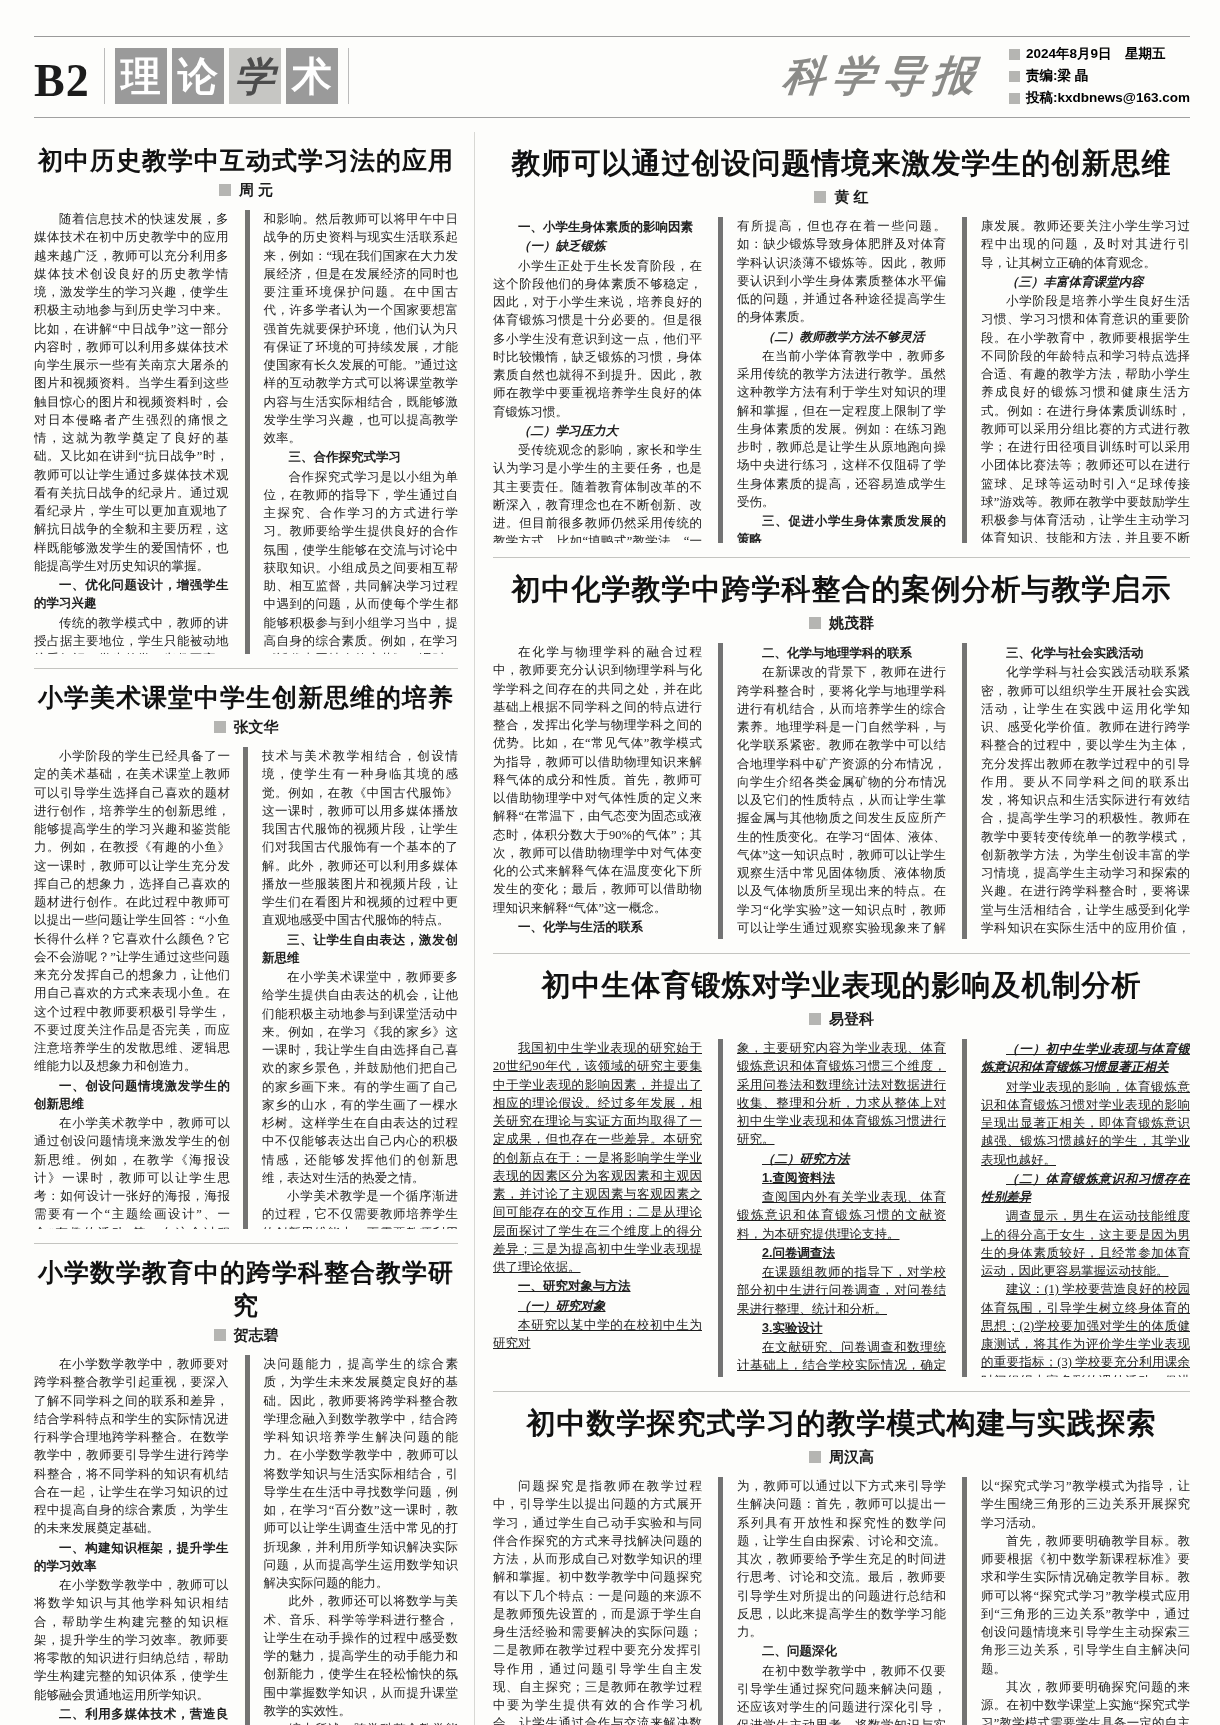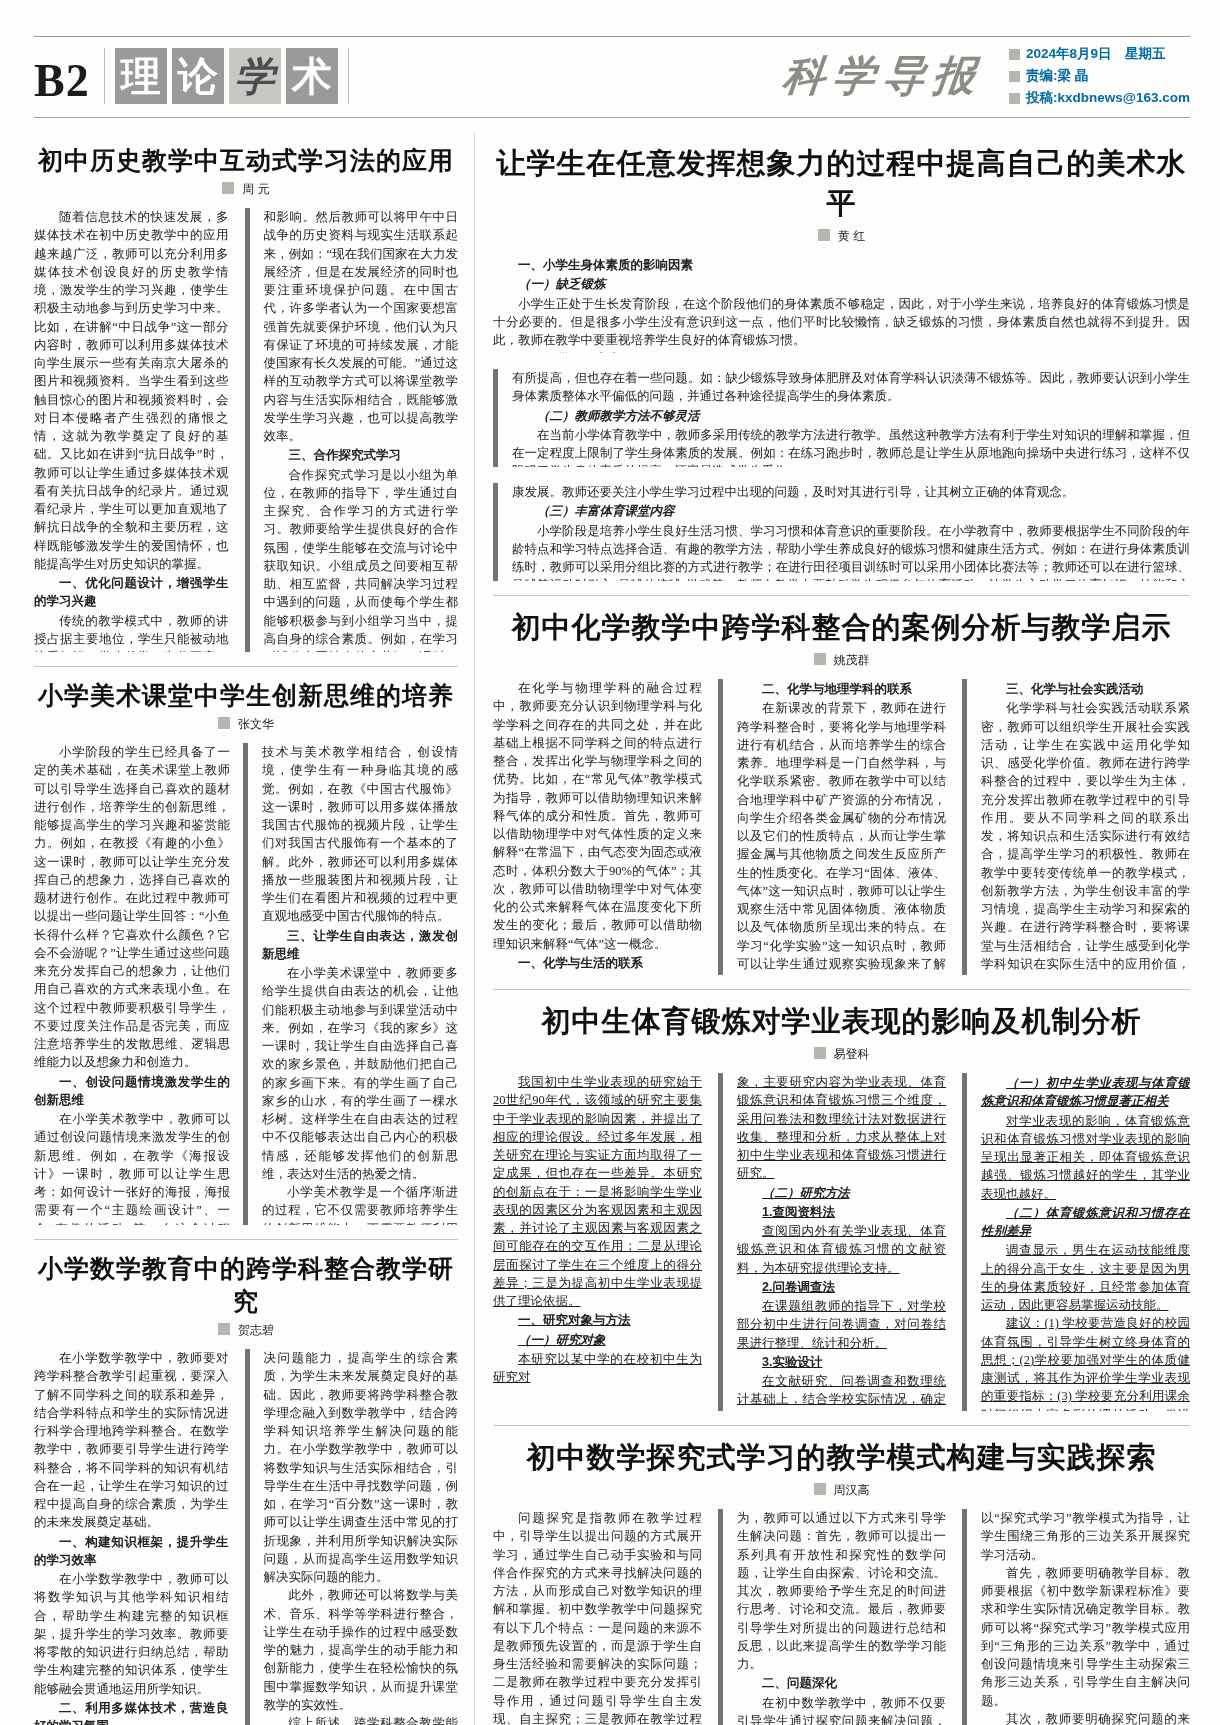--- a/index.html
+++ b/index.html
@@ -11,46 +11,46 @@
   .hleft{display:flex;align-items:flex-end;gap:14px;}
   .edition{font-family:"Liberation Serif",serif;font-weight:700;font-size:46px;line-height:1;letter-spacing:1px;}
   .seclogo{display:flex;gap:5px;border-left:1px solid #bbb;border-right:1px solid #bbb;padding:0 10px;}
   .secbox{width:52px;height:56px;background:#9a9a9a;color:#fff;font-family:"Liberation Sans",sans-serif;
           font-weight:700;font-size:40px;display:flex;align-items:center;justify-content:center;}
   .secbox.alt{background:#c6c6c3;color:#4c4c4c;font-family:"DejaVu Serif",serif;font-style:italic;}
   .hright{display:flex;align-items:center;gap:26px;}
   .masthead-name{font-family:"DejaVu Serif",serif;font-style:italic;font-weight:700;font-size:42px;
                  color:#8b8b88;letter-spacing:8px;transform:skewX(-6deg);}
   .hinfo{display:flex;flex-direction:column;gap:4px;font-family:"Liberation Sans",sans-serif;
-         font-size:13.5px;font-weight:700;color:#0369a1;}
+         font-size:13.5px;font-weight:700;color:#000000;}
   .hinfo .row{display:flex;align-items:center;gap:6px;}
   .sqicon{display:inline-block;width:11px;height:11px;background:#b5b5b2;}
   .headrule{border-top:1px solid #a0a0a0;margin:0 0 14px 0;}
   
   .grid{display:flex;gap:0;}
   .leftcol{width:424px;flex:0 0 424px;padding-right:16px;}
   .rightcol{flex:1;border-left:1px solid #d8d8d4;padding-left:18px;}
   .article{padding:6px 0 10px 0;}
   .article + .article{border-top:1px solid #c4c4c0;margin-top:4px;}
   .title{margin:6px 0 4px 0;text-align:center;font-family:"Liberation Sans",sans-serif;font-weight:700;color:#111;}
   .leftcol .title{font-size:25px;letter-spacing:1px;}
   .rightcol .title{font-size:29px;letter-spacing:1px;}
-  .byline{text-align:center;font-size:12px;font-weight:400;margin:4px 0 10px 0;font-family:"Liberation Sans",sans-serif;}
+  .byline{text-align:center;font-size:15px;font-weight:700;margin:4px 0 10px 0;font-family:"Liberation Sans",sans-serif;}
   .byline .sqicon{width:12px;height:12px;margin-right:8px;vertical-align:-1px;}
   .cols{display:flex;gap:16px;overflow:hidden;}
   .col{flex:1 1 0;overflow:hidden;text-align:justify;font-size:12.5px;line-height:1.46;color:#222;}
   .col + .col{border-left:5px solid #737373;padding-left:14px;}
   .blk-p{margin:0;text-indent:2em;}
   .blk-pc{margin:0;text-indent:0;}
   .blk-h2{margin:1px 0;text-indent:2em;font-weight:700;font-family:"Liberation Sans",sans-serif;}
   .blk-h3{margin:1px 0;text-indent:2em;font-weight:700;font-family:"DejaVu Serif",serif;font-style:italic;}
   .blk-num{margin:1px 0;text-indent:2em;font-weight:700;font-family:"Liberation Sans",sans-serif;}
   
   .art-a1 .cols{height:444px;} .art-a4 .cols{height:482px;gap:13px;} .art-a6 .cols{height:448px;}
-  .art-a2 .cols{height:326px;flex-direction:column;} .art-a3 .cols{height:296px;} .art-a5 .cols{height:338px;text-decoration:underline;} .art-a7 .cols{height:352px;}
+  .art-a2 .cols{height:326px;} .art-a3 .cols{height:296px;} .art-a5 .cols{height:338px;text-decoration:underline;} .art-a7 .cols{height:352px;}
 </style>
 </head>
 <body>
 
 <div class="page">
   <div class="toprule"></div>
 
   <div class="header">
     <div class="hleft">
       <div class="edition">B2</div>
@@ -130,21 +130,21 @@
               <p class="blk-pc">决问题能力，提高学生的综合素质，为学生未来发展奠定良好的基础。因此，教师要将跨学科整合教学理念融入到数学教学中，结合跨学科知识培养学生解决问题的能力。在小学数学教学中，教师可以将数学知识与生活实际相结合，引导学生在生活中寻找数学问题，例如，在学习“百分数”这一课时，教师可以让学生调查生活中常见的打折现象，并利用所学知识解决实际问题，从而提高学生运用数学知识解决实际问题的能力。</p>
               <p class="blk-p">此外，教师还可以将数学与美术、音乐、科学等学科进行整合，让学生在动手操作的过程中感受数学的魅力，提高学生的动手能力和创新能力，使学生在轻松愉快的氛围中掌握数学知识，从而提升课堂教学的实效性。</p>
               <p class="blk-p">综上所述，跨学科整合教学能够培养学生的创新意识和创新精神，促进学生全面发展。因此，小学数学教师要转变传统的教育观念，创新教育方法，应用先进的教学手段进行跨学科整合教学，这样才能提升小学数学教育的整体水平。</p>
             </div>
           </div>
       </section>
     </div>
 
     <div class="rightcol">
       <section class="article art-a2">
-        <h1 class="title">让学生在任意发挥想象力的过程中提高自己的美术水平</h1>
+        <h1 class="title">教师可以通过创设问题情境来激发学生的创新思维</h1>
         <div class="byline"><span class="sqicon"></span><span>黄 红</span></div>
         <div class="cols">
             <div class="col">
               <p class="blk-h2">一、小学生身体素质的影响因素</p>
               <p class="blk-h3">（一）缺乏锻炼</p>
               <p class="blk-p">小学生正处于生长发育阶段，在这个阶段他们的身体素质不够稳定，因此，对于小学生来说，培养良好的体育锻炼习惯是十分必要的。但是很多小学生没有意识到这一点，他们平时比较懒惰，缺乏锻炼的习惯，身体素质自然也就得不到提升。因此，教师在教学中要重视培养学生良好的体育锻炼习惯。</p>
               <p class="blk-h3">（二）学习压力大</p>
               <p class="blk-p">受传统观念的影响，家长和学生认为学习是小学生的主要任务，也是其主要责任。随着教育体制改革的不断深入，教育理念也在不断创新、改进。但目前很多教师仍然采用传统的教学方式，比如“填鸭式”教学法、“一言堂”教学法等，这些教学方法不仅不利于学生身体素质的提高，还会增加学生学习压力。</p>
             </div>
             <div class="col">

